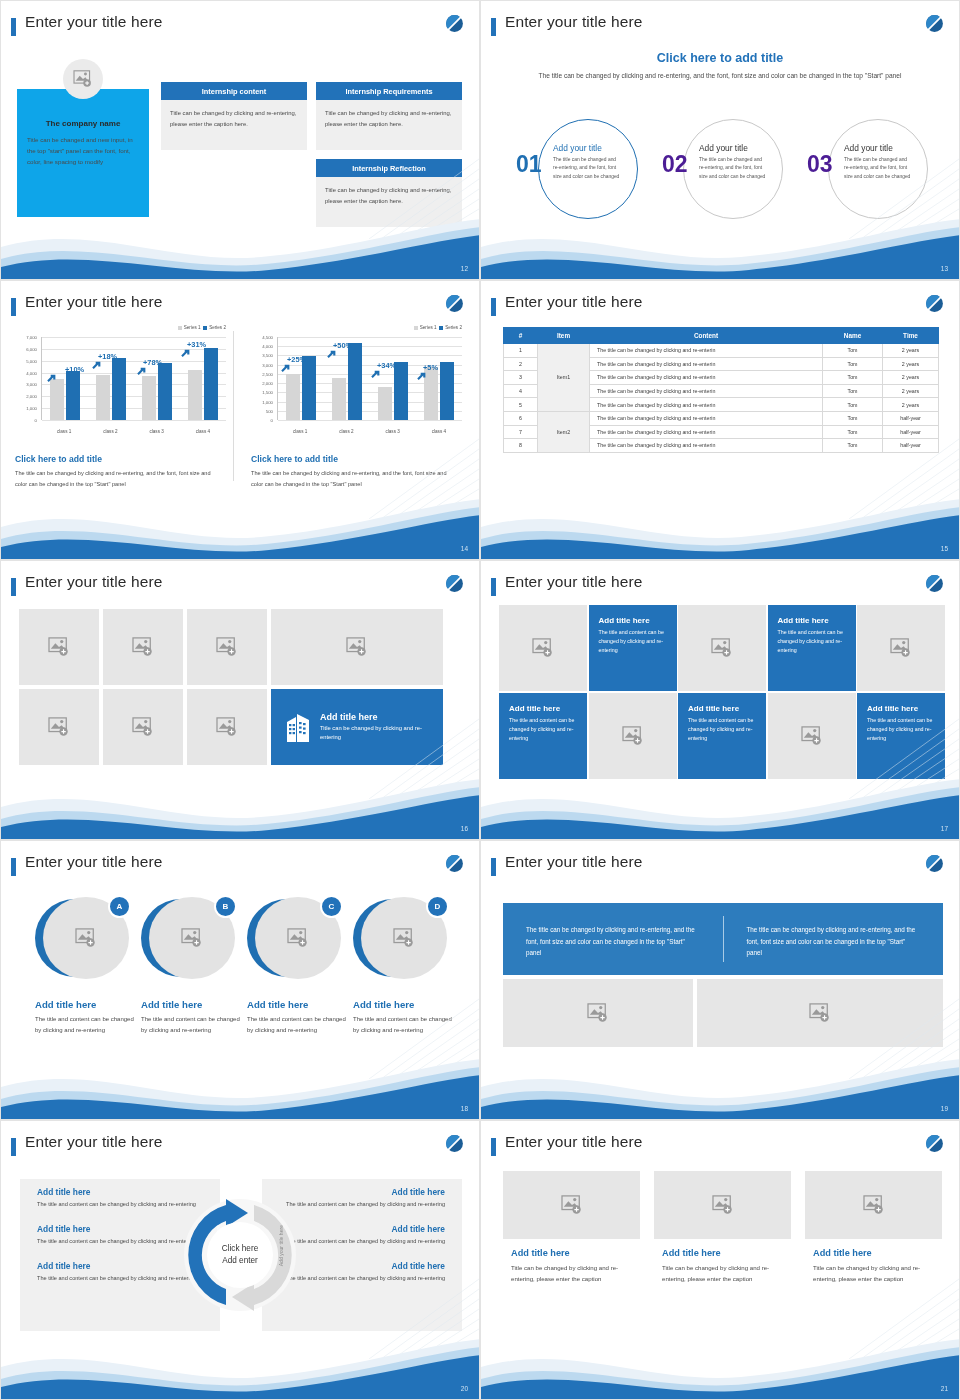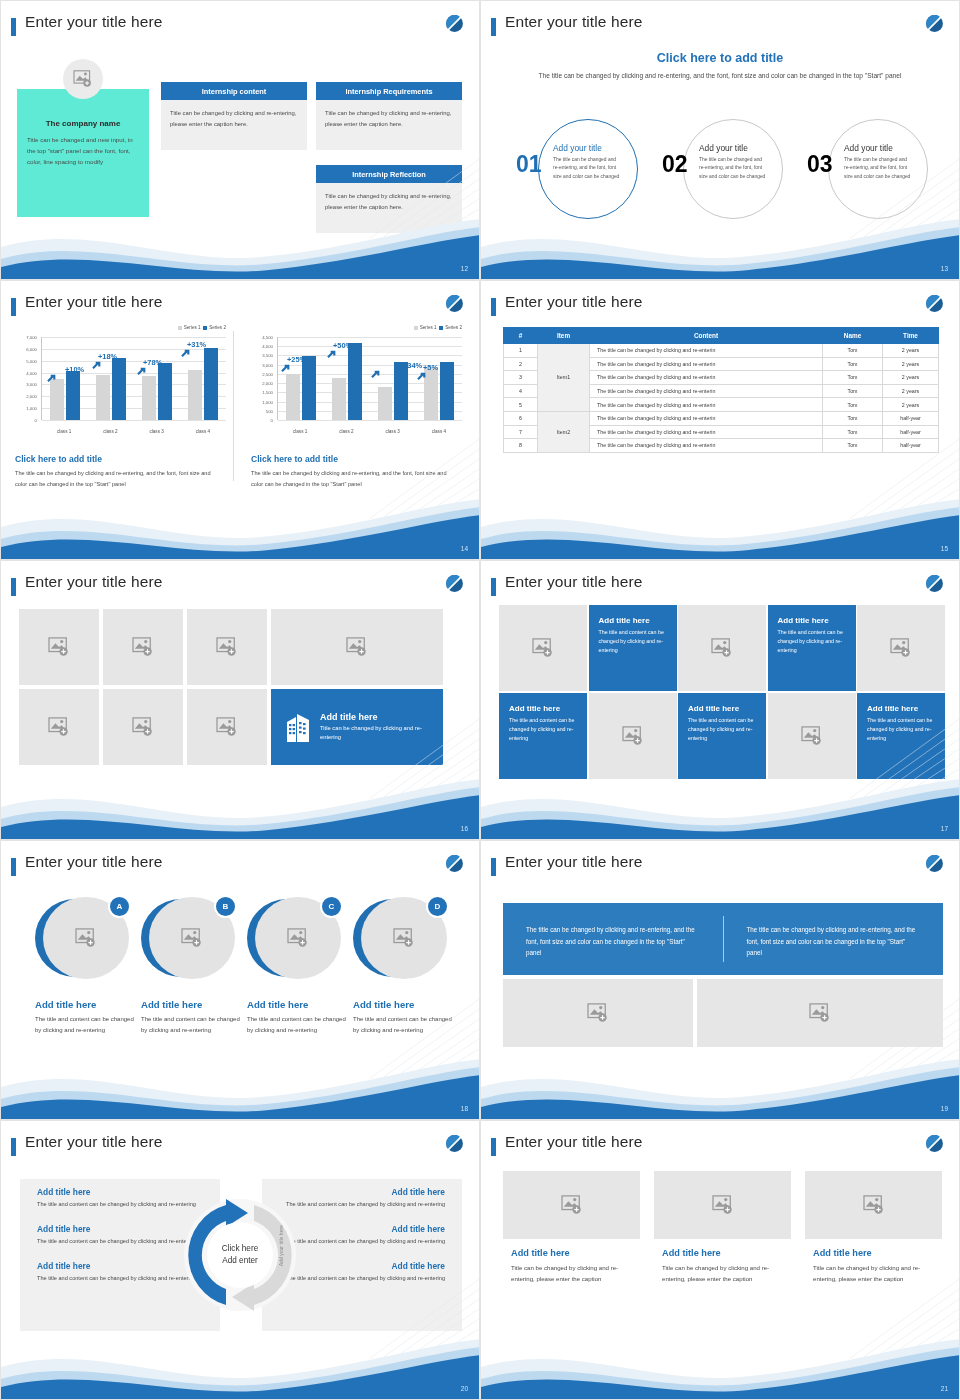--- a/index.html
+++ b/index.html
@@ -24,34 +24,34 @@
   .wave { position:absolute; left:0; right:0; bottom:0; height:62px; pointer-events:none; }
   .pagenum { position:absolute; right:11px; bottom:7px; font-size:6.5px; color:#cfe2f2; z-index:5; }
   .diaglines { position:absolute; right:0; bottom:40px; width:120px; height:110px; opacity:.5; pointer-events:none; }
 
   
   .ph { background:#e6e6e6; display:flex; align-items:center; justify-content:center; }
   .ph svg { width:22px; height:20px; }
   .blue { background:#2272b9; color:#fff; }
 
   
-  .s12-left { position:absolute; left:16px; top:88px; width:132px; height:128px; background:#5eead4; padding:10px; }
+  .s12-left { position:absolute; left:16px; top:88px; width:132px; height:128px; background:#0ea5e9; padding:10px; }
   .s12-circ { position:absolute; left:62px; top:58px; width:40px; height:40px; border-radius:50%; background:#ebebeb; display:flex; align-items:center;justify-content:center; }
   .s12-cn { font-size:8px; font-weight:bold; color:#2b2b2b; text-align:center; margin-top:20px; }
   .s12-ct { font-size:6.2px; color:#4a4a4a; line-height:1.75; margin-top:7px; }
   .s12-card { position:absolute; width:146px; }
   .s12-card .hd { background:#2272b9; color:#fff; font-size:7.4px; font-weight:bold; text-align:center; padding:4.5px 0; }
   .s12-card .bd { background:#efefef; font-size:5.9px; color:#4a4a4a; line-height:1.8; padding:8px 9px 10px; height:50px; }
 
   
   .s13-h { position:absolute; top:50px; width:100%; text-align:center; font-size:12.5px; font-weight:bold; color:#2272b9; }
   .s13-s { position:absolute; top:70px; width:100%; text-align:center; font-size:6.6px; color:#4a4a4a; line-height:1.65; }
   .s13-c { position:absolute; top:118px; width:100px; height:100px; border-radius:50%; border:1.6px solid #c8c8c8; }
   .s13-c.on { border-color:#1f6fb2; }
-  .s13-num { position:absolute; font-size:23px; font-weight:bold; color:#000000; line-height:1; }
+  .s13-num { position:absolute; font-size:23px; font-weight:bold; color:#4c1d95; line-height:1; }
   .s13-num.on { color:#1f6fb2; }
   .s13-t { font-size:8.4px; font-weight:normal; color:#333; }
   .s13-t.on { color:#1f6fb2; }
   .s13-p { font-size:4.9px; color:#555; line-height:1.7; margin-top:3px; width:68px; }
 
   
   .chart-wrap { position:absolute; top:46px; width:215px; height:115px; }
   .legend { position:absolute; right:4px; top:-2px; font-size:4.6px; color:#555; }
   .legend i { display:inline-block; width:4px;height:4px; margin-right:2px; vertical-align:middle; }
   .plot { position:absolute; left:26px; right:4px; top:10px; bottom:22px; border-left:.6px solid #c8c8c8; }
@@ -154,21 +154,21 @@
     </div>
 
     <div class="s12-card" style="left:160px; top:81px;">
       <div class="hd">Internship content</div>
       <div class="bd">Title can be changed by clicking and re-entering, please enter the caption here.</div>
     </div>
     <div class="s12-card" style="left:315px; top:81px;">
       <div class="hd">Internship Requirements</div>
       <div class="bd">Title can be changed by clicking and re-entering, please enter the caption here.</div>
     </div>
-    <div class="s12-card" style="left:315px; top:164px;">
+    <div class="s12-card" style="left:315px; top:158px;">
       <div class="hd">Internship Reflection</div>
       <div class="bd">Title can be changed by clicking and re-entering, please enter the caption here.</div>
     </div>
 
     <svg class="diaglines" viewBox="0 0 120 110">
         <g stroke="#dfe8ef" stroke-width="1" fill="none">
           <path d="M10 110 L120 30"></path>
           <path d="M22 110 L120 40"></path>
           <path d="M34 110 L120 50"></path>
           <path d="M46 110 L120 60"></path>
@@ -377,21 +377,21 @@
         <span>class 4</span>
       </div>
       <div class="pct" style="left:36px; top:28px;">+25%</div>
       <svg class="arrow" style="left:30px; top:37px;" viewBox="0 0 12 10">
           <path d="M1 8 L7 2 M4 2 h4 v4" stroke="#1f6fb2" stroke-width="2.4" fill="none"></path>
         </svg>
       <div class="pct" style="left:82px; top:14px;">+50%</div>
       <svg class="arrow" style="left:76px; top:23px;" viewBox="0 0 12 10">
           <path d="M1 8 L7 2 M4 2 h4 v4" stroke="#1f6fb2" stroke-width="2.4" fill="none"></path>
         </svg>
-      <div class="pct" style="left:126px; top:34px;margin-left:26px;">+34%</div>
+      <div class="pct" style="left:126px; top:34px;">+34%</div>
       <svg class="arrow" style="left:120px; top:43px;" viewBox="0 0 12 10">
           <path d="M1 8 L7 2 M4 2 h4 v4" stroke="#1f6fb2" stroke-width="2.4" fill="none"></path>
         </svg>
       <div class="pct" style="left:172px; top:36px;">+5%</div>
       <svg class="arrow" style="left:166px; top:45px;" viewBox="0 0 12 10">
           <path d="M1 8 L7 2 M4 2 h4 v4" stroke="#1f6fb2" stroke-width="2.4" fill="none"></path>
         </svg>
     </div>
     <div class="ch-h" style="left:250px; top:173px;">Click here to add title</div>
     <div class="ch-p" style="left:250px; top:187px;">The title can be changed by clicking and re-entering, and the font, font size and color can be changed in the top "Start" panel</div>

